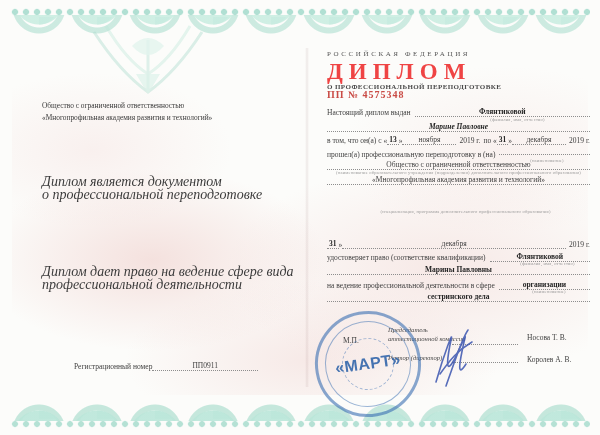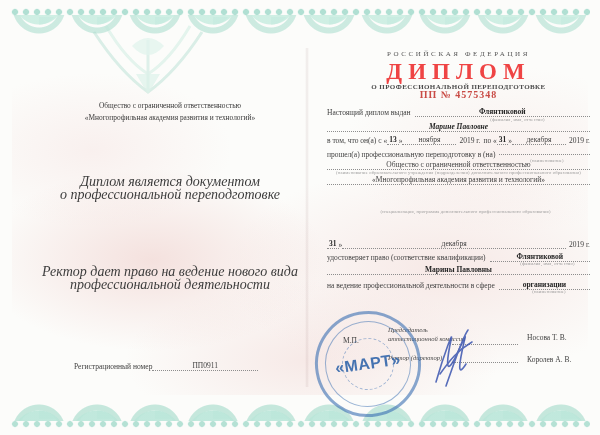--- a/index.html
+++ b/index.html
@@ -37,21 +37,21 @@
       radial-gradient(ellipse 230px 120px at 490px 110px, rgba(244,222,220,.38), transparent 70%),
       radial-gradient(ellipse 260px 110px at 300px 320px, rgba(240,210,207,.45), transparent 72%); }
   .fold { position:absolute; left:305px; top:48px; bottom:48px; width:4px;
     background:linear-gradient(to right, rgba(0,0,0,0), rgba(150,115,115,.14), rgba(0,0,0,0)); }
   .emblem { position:absolute; left:86px; top:14px; width:124px; height:90px; opacity:.55; }
 
   
   .lc { position:absolute; left:42px; top:0; width:256px; height:435px; }
   .rc { position:absolute; left:327px; top:0; width:263px; height:435px; }
   .abs { position:absolute; left:0; right:0; }
-  .ctr { text-align:center; }
+  .ctr { }
   .line { position:absolute; left:0; right:0; display:flex; align-items:center;
           font-size:7.5px; color:#3e3e3e; line-height:9px; }
   .line span { white-space:nowrap; }
   .fill { flex:1; border-bottom:1px dotted #8d8d8d; text-align:center; min-width:8px; }
   .b { font-weight:bold; color:#262626; }
   .it { font-style:italic; }
   .cap { position:absolute; font-size:4.6px; color:#9b9b9b; letter-spacing:.2px; text-align:center; line-height:5px; }
   .u-dot { border-bottom:1px dotted #8d8d8d; }
 
   .issuer { font-size:7.4px; color:#3a3a3a; line-height:11.5px; }
@@ -105,21 +105,21 @@
       <div>Общество с ограниченной ответственностью</div>
       <div>«Многопрофильная академия развития и технологий»</div>
     </div>
 
     <div class="abs ctr stmt" style="top:175px">
       <div>Диплом является документом</div>
       <div>о профессиональной переподготовке</div>
     </div>
 
     <div class="abs ctr stmt" style="top:265px">
-      <div>Ректор дает право на ведение нового вида</div>
+      <div>Диплом дает право на ведение сфере вида</div>
       <div>профессиональной деятельности</div>
     </div>
 
     <div class="line" style="top:361px; left:32px; right:40px">
       <span>Регистрационный номер</span>
       <span class="fill">ПП0911</span>
     </div>
   </div>
 
   <div class="rc">
@@ -184,20 +184,23 @@
     <div class="line" style="top:280px">
       <span style="padding-right:4px">на ведение профессиональной деятельности в сфере</span>
       <span class="fill b">организации</span>
     </div>
 
     <div class="line" style="top:265px">
       <span class="fill b">Марины Павловны</span>
     </div>
     <div class="cap" style="top:289px; left:182px; width:80px">(наименование)</div>
 
+    <div class="line" style="top:292px">
+      <span class="fill b">сестринского дела</span>
+    </div>
   </div>
 
   <div class="mp">М.П.</div>
 
   <div class="footer-lbl" style="left:388px; top:326px">
     <div>Председатель</div>
     <div>аттестационной комиссии</div>
   </div>
   <div class="sig-dots" style="left:452px; top:344px; width:66px"></div>
   <div class="footer-name" style="left:527px; top:333px">Носова Т. В.</div>

